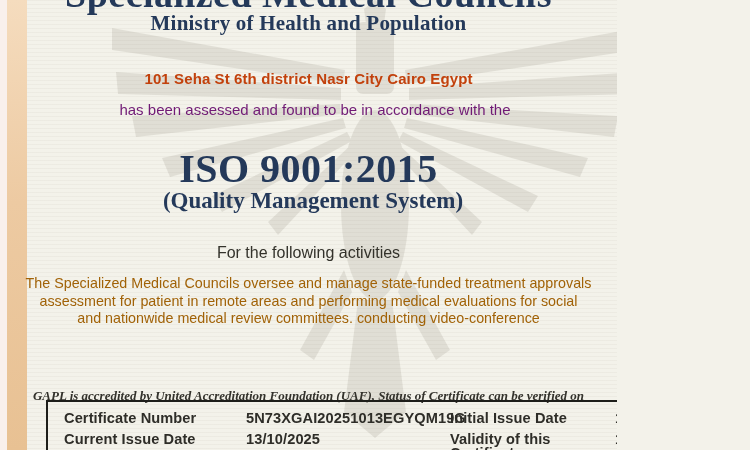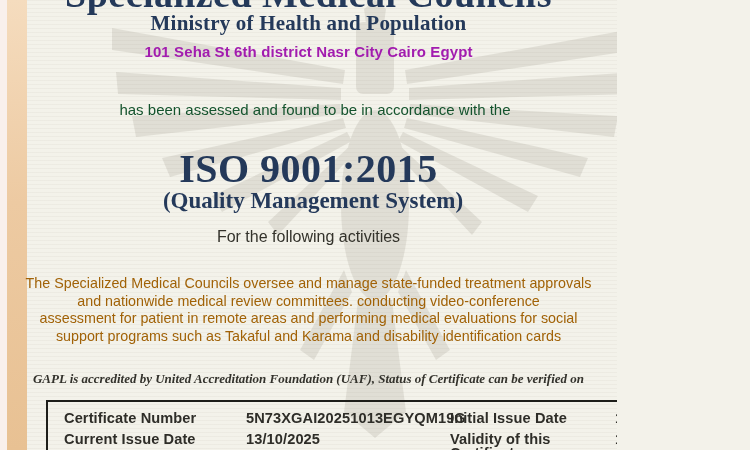--- a/index.html
+++ b/index.html
@@ -30,27 +30,27 @@
   }
   .watermark {
     position: absolute; inset: 0; z-index: 0; pointer-events: none;
   }
   .txt { position: absolute; left: 0; right: 0; text-align: center; z-index: 3; }
   .serif  { font-family: "Liberation Serif", serif; }
   .navy   { color: #24395a; }
 
   .org-name   { top: -26px; font-size: 38px; font-weight: bold; letter-spacing: 0.5px; line-height: 40px; }
   .ministry   { top: 11px;  font-size: 21px; font-weight: bold; letter-spacing: 0.2px; }
-  .address    { top: 43px;  font-size: 15px; font-weight: bold; color: #a21caf; letter-spacing: 0.1px; }
-  .assess     { top: 101px; font-size: 15px; line-height: 18.6px; color: #14532d; padding-left: 13px; }
+  .address    { top: 70px;  font-size: 15px; font-weight: bold; color: #c2410c; letter-spacing: 0.1px; }
+  .assess     { top: 101px; font-size: 15px; line-height: 18.6px; color: #701a75; padding-left: 13px; }
   .iso-code   { top: 145px; font-size: 40px; font-weight: bold; letter-spacing: 0.5px; }
   .iso-name   { top: 188px; font-size: 23px; font-weight: bold; padding-left: 9px; }
-  .act-head   { top: 228px; font-size: 16px; color: #33322b; }
+  .act-head   { top: 244px; font-size: 16px; color: #33322b; }
   .act-text   { top: 275px; font-size: 14.3px; line-height: 17.7px; color: #a16207; }
-  .accred     { top: 371px; font-size: 13px; line-height: 15.8px; font-weight: bold; font-style: italic; color: #33322c; }
+  .accred     { top: 388px; font-size: 13px; line-height: 15.8px; font-weight: bold; font-style: italic; color: #33322c; }
 
   .cert-table {
     position: absolute; left: 46px; top: 400px; width: 667px; height: 70px;
     border: 2px solid #1e1e1a; z-index: 3; box-sizing: border-box;
     padding: 9px 0 0 16px;
   }
   .trow {
     display: grid; grid-template-columns: 182px 204px 165px auto;
     font-size: 14.6px; font-weight: bold; color: #2e2d28; line-height: 14px;
     margin-bottom: 7px; letter-spacing: 0.1px;
@@ -97,23 +97,22 @@
   <div class="txt assess">
     <div>has been assessed and found to be in accordance with the</div>
   </div>
 
   <div class="txt serif navy iso-code">ISO 9001:2015</div>
   <div class="txt serif navy iso-name">(Quality Management System)</div>
 
   <div class="txt act-head">For the following activities</div>
   <div class="txt act-text">
     <div>The Specialized Medical Councils oversee and manage state-funded treatment approvals</div>
+    <div>assessment for patient in remote areas and performing medical evaluations for social</div>
     <div>and nationwide medical review committees. conducting video-conference</div>
-    <div>assessment for patient in remote areas and performing medical evaluations for social</div>
-    <div>support programs such as Takaful and Karama and disability identification cards</div>
   </div>
 
   <div class="txt serif accred">
     <div>GAPL is accredited by United Accreditation Foundation (UAF), Status of Certificate can be verified on</div>
   </div>
 
   <div class="cert-table">
     <div class="trow">
       <div>Certificate Number</div>
       <div>5N73XGAI20251013EGYQM19G</div>

